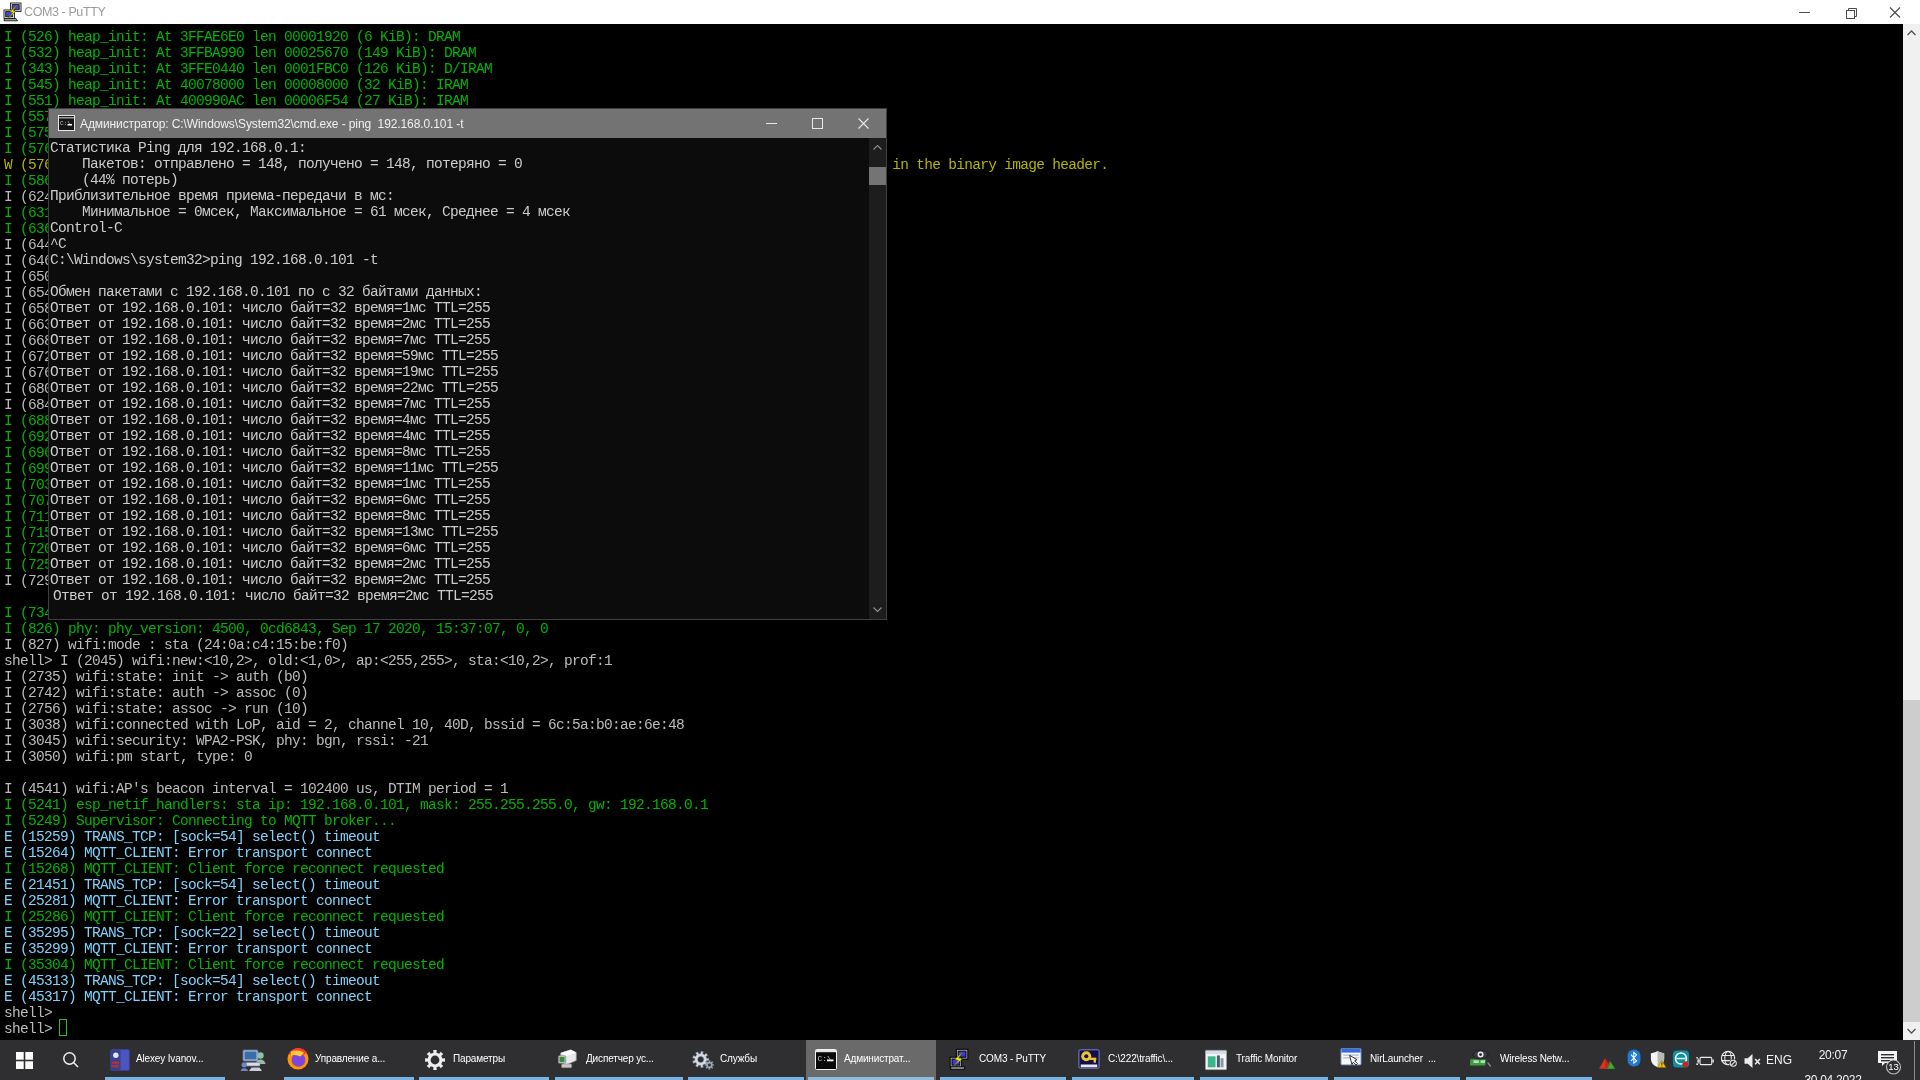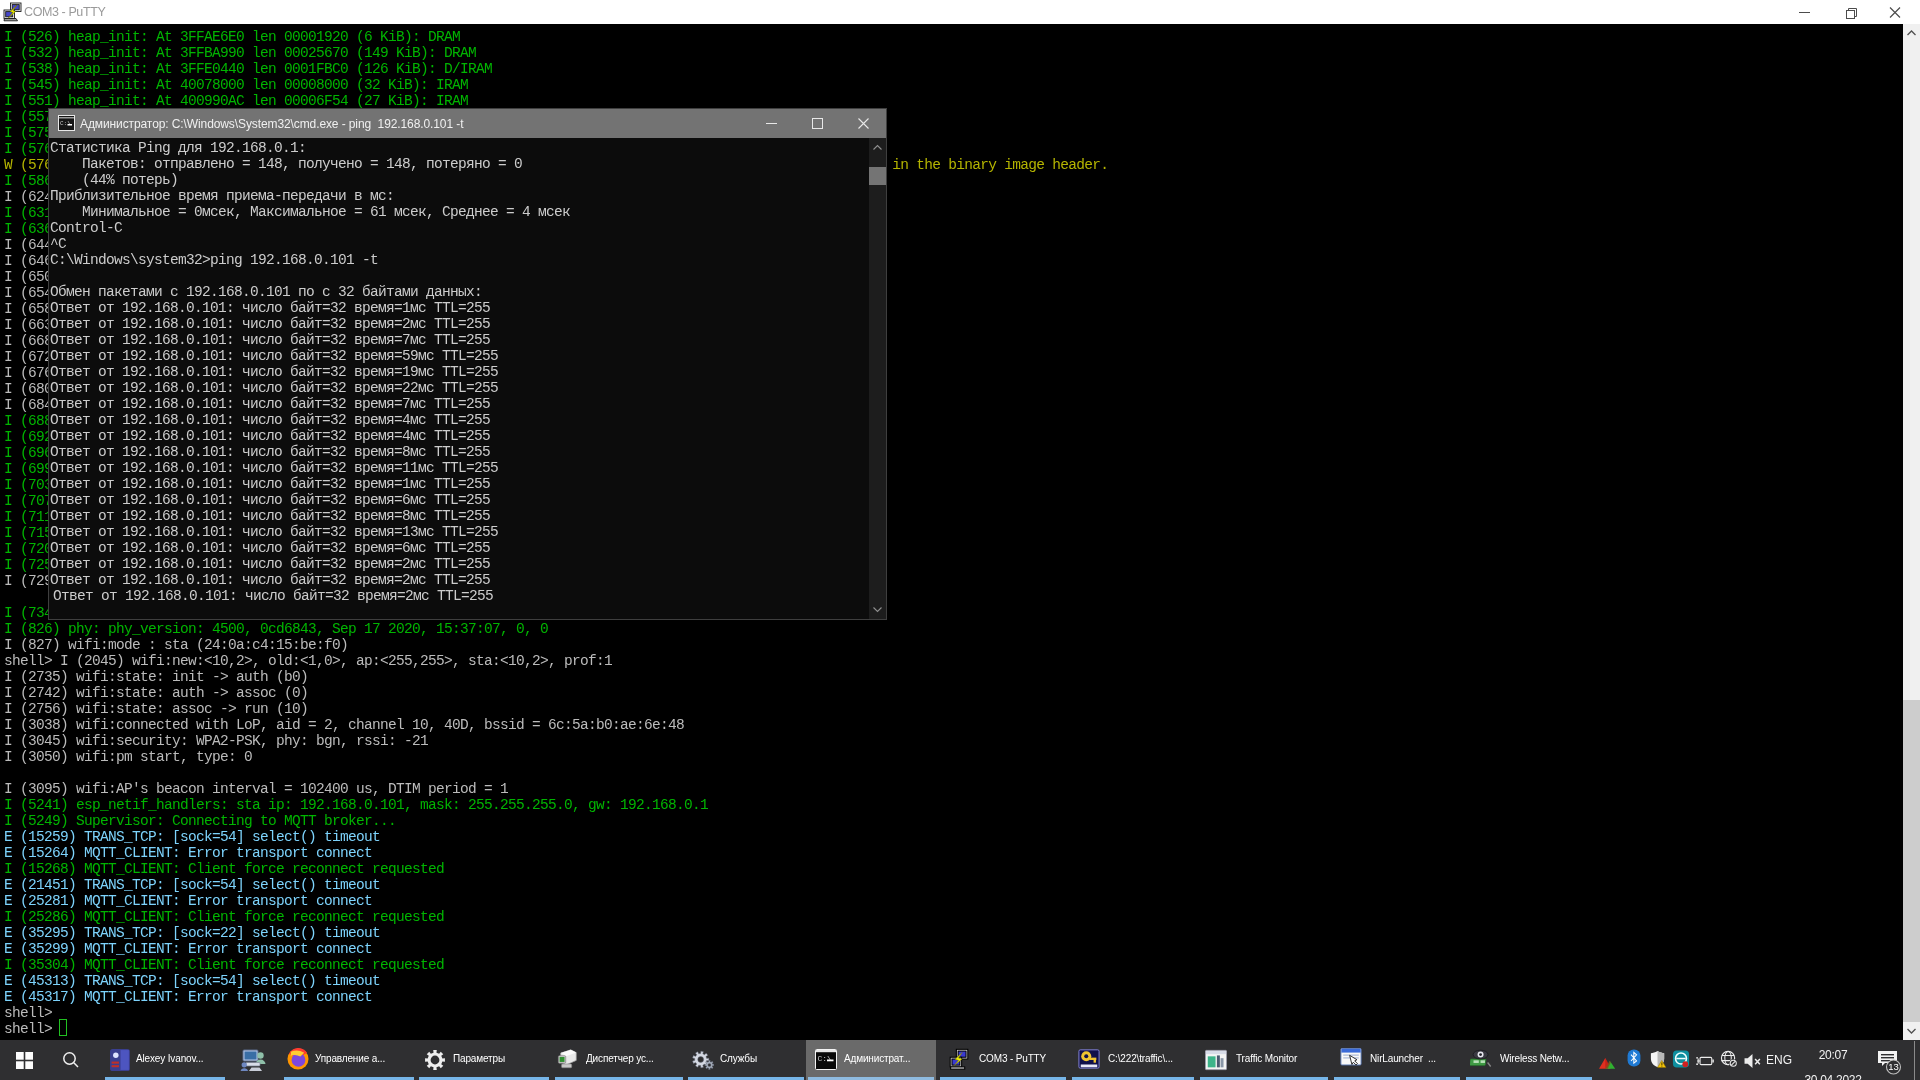--- a/index.html
+++ b/index.html
@@ -39,21 +39,21 @@
 .tbtn .ico { position:absolute; left:8px; top:8px; width:22px; height:22px; }
 .tray { position:absolute; top:11px; width:18px; height:18px; }
 </style>
 </head>
 <body>
 <div id="screen">
 
   <div id="pterm">
     <pre id="ptext"><span class="g">I (526) heap_init: At 3FFAE6E0 len 00001920 (6 KiB): DRAM</span>
 <span class="g">I (532) heap_init: At 3FFBA990 len 00025670 (149 KiB): DRAM</span>
-<span class="g">I (538) heap_init: At 3FFE0440 len 0001FBC0 (126 KiB): D/IRAM</span>
+<span class="g">I (343) heap_init: At 3FFE0440 len 0001FBC0 (126 KiB): D/IRAM</span>
 <span class="g">I (545) heap_init: At 40078000 len 00008000 (32 KiB): IRAM</span>
 <span class="g">I (551) heap_init: At 400990AC len 00006F54 (27 KiB): IRAM</span>
 <span class="g">I (557</span>
 <span class="g">I (575</span>
 <span class="g">I (576</span>
 <span class="y">W (576)                                                                                                        in the binary image header.</span>
 <span class="g">I (586</span>
 <span class="w">I (624</span>
 <span class="g">I (631</span>
 <span class="g">I (636</span>
@@ -84,21 +84,21 @@
 <span class="g">I (826) phy: phy_version: 4500, 0cd6843, Sep 17 2020, 15:37:07, 0, 0</span>
 <span class="w">I (827) wifi:mode : sta (24:0a:c4:15:be:f0)</span>
 <span class="w">shell&gt; I (2045) wifi:new:&lt;10,2&gt;, old:&lt;1,0&gt;, ap:&lt;255,255&gt;, sta:&lt;10,2&gt;, prof:1</span>
 <span class="w">I (2735) wifi:state: init -&gt; auth (b0)</span>
 <span class="w">I (2742) wifi:state: auth -&gt; assoc (0)</span>
 <span class="w">I (2756) wifi:state: assoc -&gt; run (10)</span>
 <span class="w">I (3038) wifi:connected with LoP, aid = 2, channel 10, 40D, bssid = 6c:5a:b0:ae:6e:48</span>
 <span class="w">I (3045) wifi:security: WPA2-PSK, phy: bgn, rssi: -21</span>
 <span class="w">I (3050) wifi:pm start, type: 0</span>
 <span class="w"></span>
-<span class="w">I (3095) wifi:AP's beacon interval = 102400 us, DTIM period = 1</span>
+<span class="w">I (4541) wifi:AP's beacon interval = 102400 us, DTIM period = 1</span>
 <span class="g">I (5241) esp_netif_handlers: sta ip: 192.168.0.101, mask: 255.255.255.0, gw: 192.168.0.1</span>
 <span class="g">I (5249) Supervisor: Connecting to MQTT broker...</span>
 <span class="r">E (15259) TRANS_TCP: [sock=54] select() timeout</span>
 <span class="r">E (15264) MQTT_CLIENT: Error transport connect</span>
 <span class="g">I (15268) MQTT_CLIENT: Client force reconnect requested</span>
 <span class="r">E (21451) TRANS_TCP: [sock=54] select() timeout</span>
 <span class="r">E (25281) MQTT_CLIENT: Error transport connect</span>
 <span class="g">I (25286) MQTT_CLIENT: Client force reconnect requested</span>
 <span class="r">E (35295) TRANS_TCP: [sock=22] select() timeout</span>
 <span class="r">E (35299) MQTT_CLIENT: Error transport connect</span>

